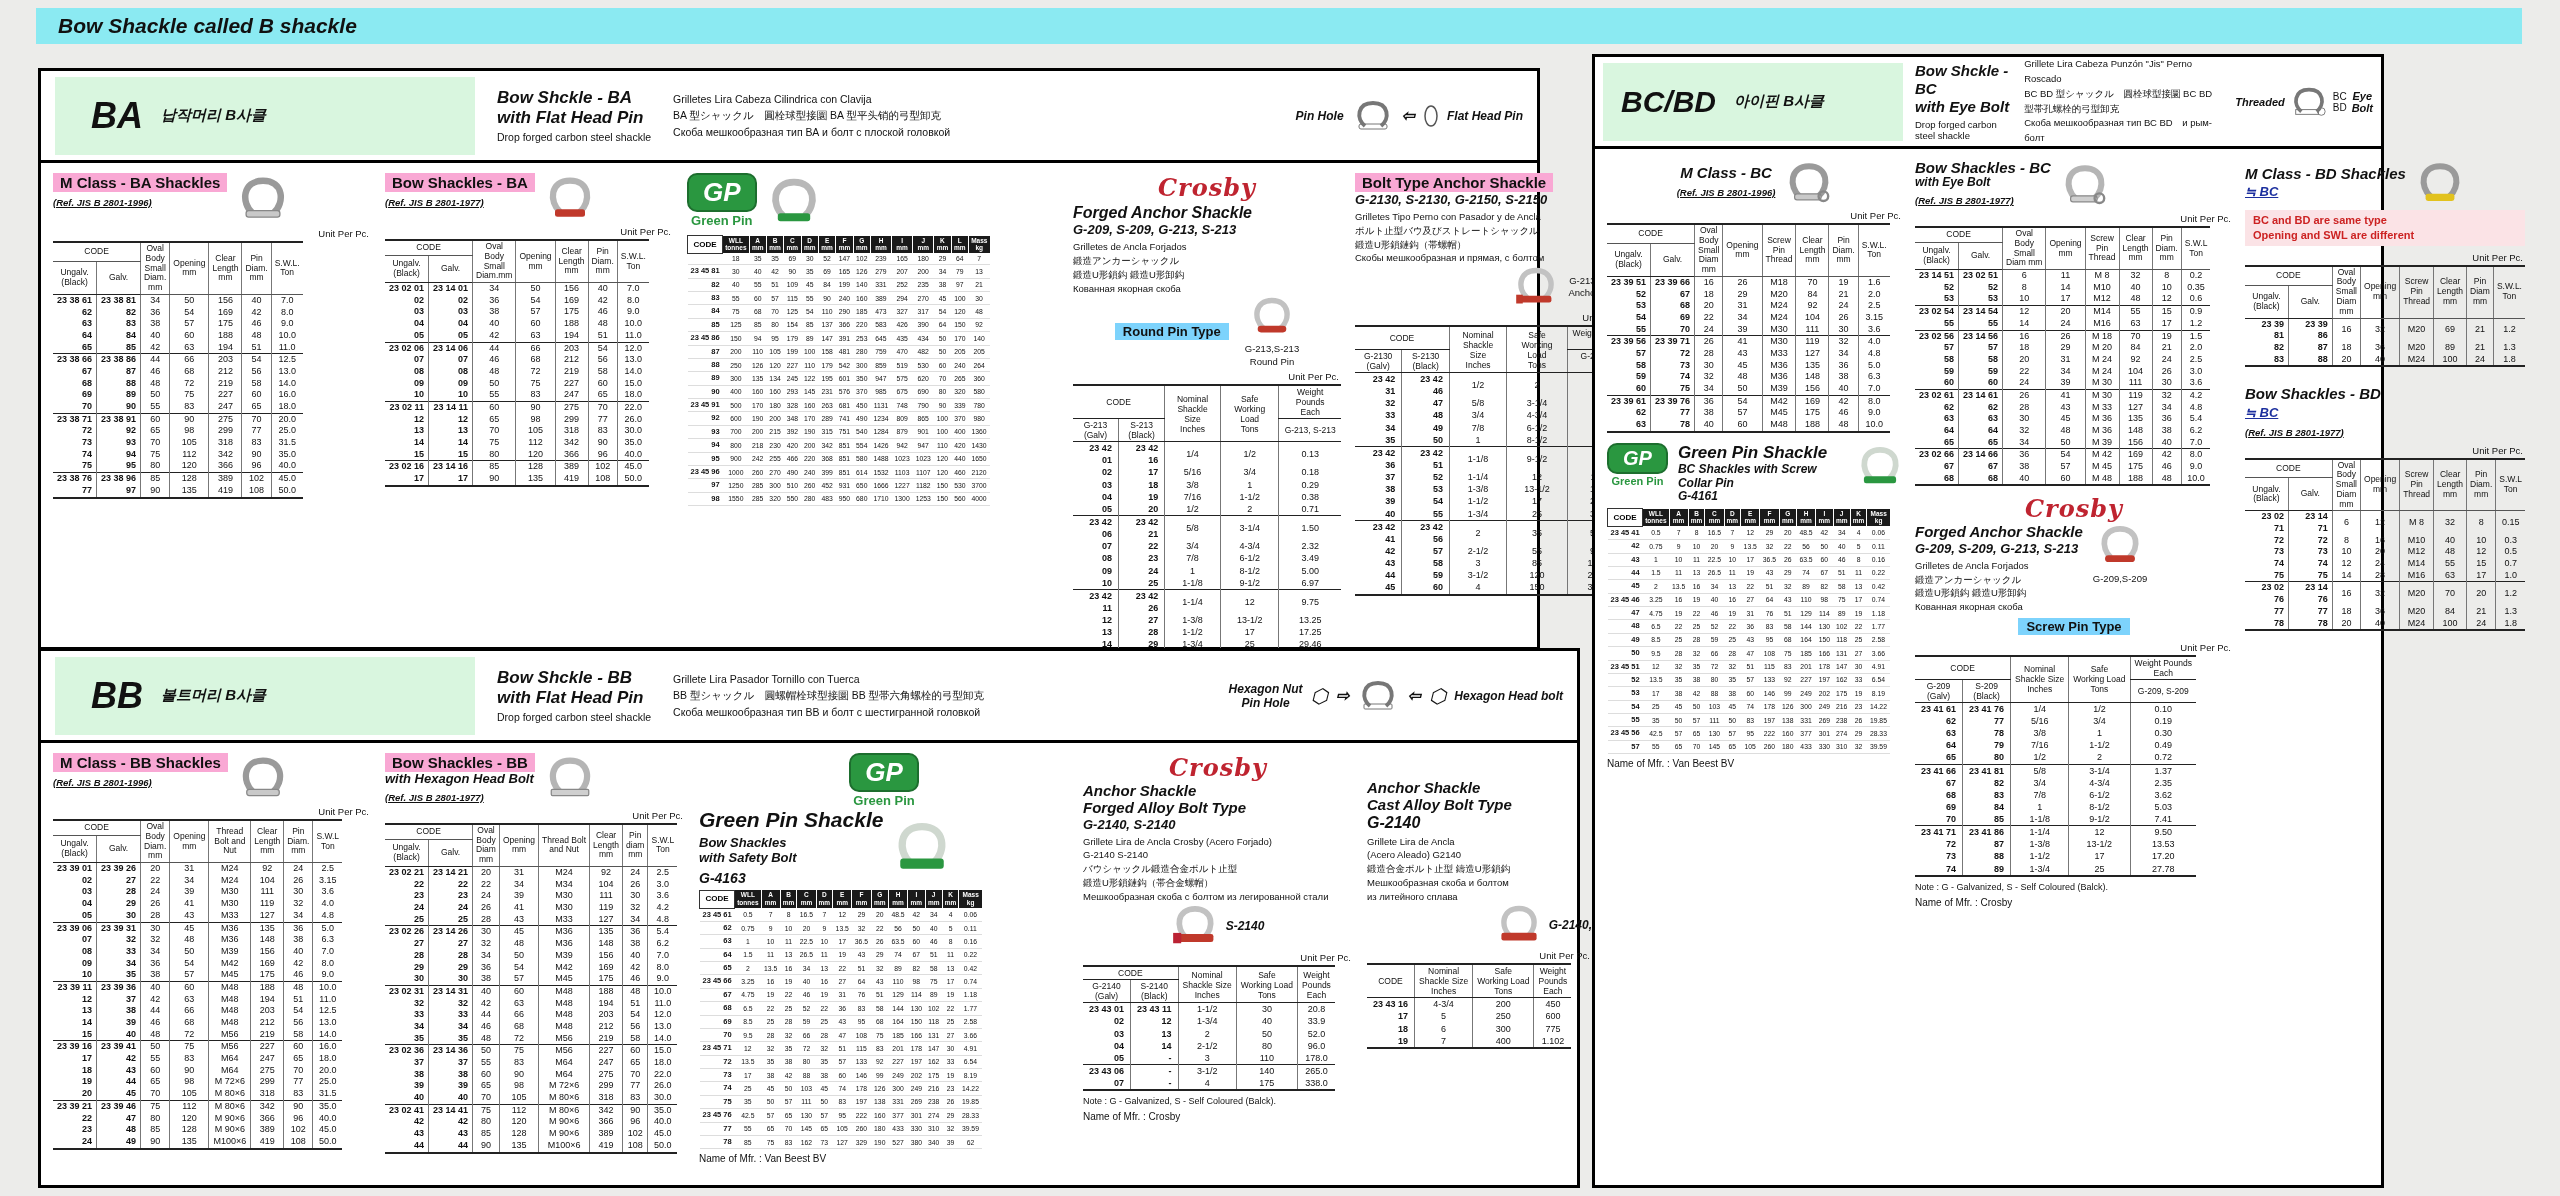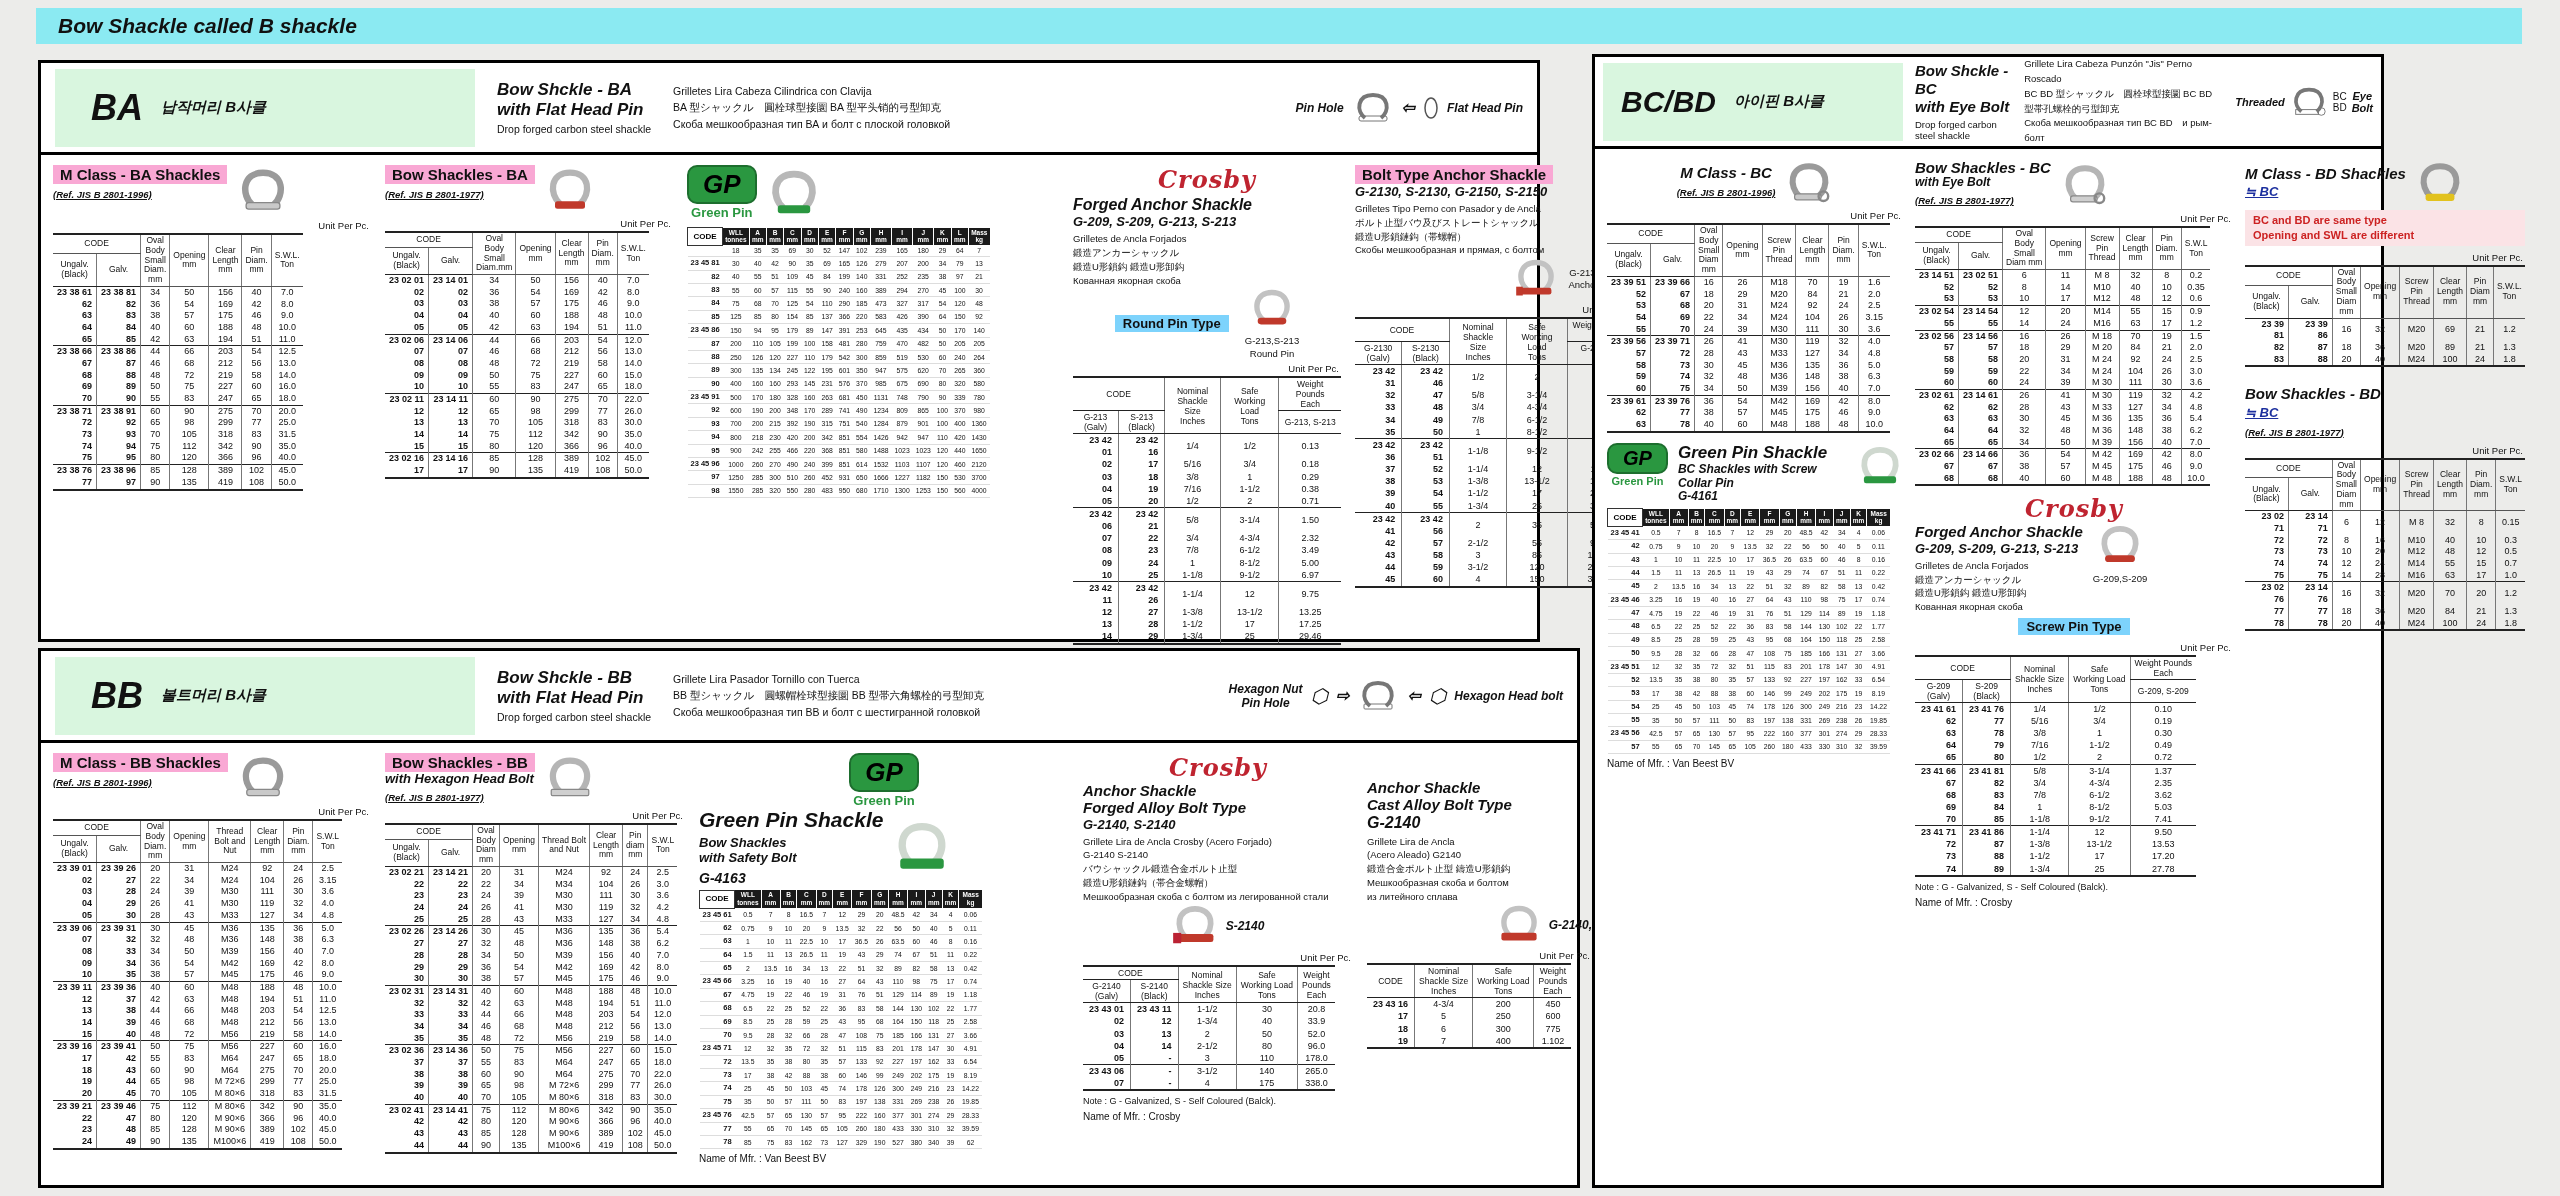--- a/index.html
+++ b/index.html
@@ -42,40 +42,40 @@
 .gp{font-size:6.8px}
 .gp th{background:#1a1a1a;color:#fff;font-size:6.5px;padding:1px 2px;border-left:1px solid #fff;line-height:1.2}
 .gp th:first-child{background:#fff;color:#000;border:1px solid #333;font-size:8px}
 .gp td{padding:0 3px;text-align:center;line-height:1.65;border-bottom:1px solid #ddd}
 .gp td:first-child{text-align:right;font-weight:bold;font-size:7.5px}
 .gp tr.sep td{border-top:1.5px solid #555}
 .gp tbody{border-bottom:1.5px solid #333}
 .note{font-size:9px;margin-top:4px;line-height:1.35}
 .mfr{font-size:10px;margin-top:4px}
 .gplogo{display:flex;flex-direction:column;align-items:center;flex:none}
-.gpbox{background:#2a9740;color:#000000;font-weight:bold;font-size:26px;font-style:italic;padding:2px 14px;border-radius:10px;border:2px solid #1d6e2e}
+.gpbox{background:#2a9740;color:#ffffff;font-weight:bold;font-size:26px;font-style:italic;padding:2px 14px;border-radius:10px;border:2px solid #1d6e2e}
 .gptxt{color:#2a9740;font-weight:bold;font-size:13px;margin-top:1px}
 .crosby{font-family:"DejaVu Serif",serif;color:#bf2430;font-weight:bold;font-style:italic;font-size:24px;letter-spacing:1px;text-align:center}
 .shk{flex:none}
 .caption{font-size:9.5px;text-align:center;line-height:1.3}
 .rptype{background:#7dd3fc;font-weight:bold;font-size:13px;align-self:center;padding:1px 8px;margin:4px 0}
 .models{font-weight:bold;font-style:italic;font-size:13px}
 .smlangs{font-size:9.5px;line-height:1.45;margin-top:3px}
 .approx{font-weight:bold;font-style:italic;font-size:13px;color:#1c2f9e;text-decoration:underline;margin:2px 0}
 .pinknote{background:#fbe3e6;color:#c22;font-weight:bold;font-size:11px;padding:3px 8px;line-height:1.35;margin:3px 0}
 .bigname{font-weight:bold;font-style:italic;font-size:21px}
 </style>
 </head>
 <body>
 
 <div class="banner">
     <span>Bow Shackle  called B shackle</span>
   </div>
 
-<div class="panel" style="left:38px;top:60px;width:1502px;height:582px">
+<div class="panel" style="left:38px;top:68px;width:1502px;height:582px">
   <div class="phead">
     <div class="codebox">
       <span class="big">BA</span>
       <span class="kor">납작머리 B사클</span>
     </div>
     <div>
       <div class="t1"><span>Bow Shckle - BA</span><br><span>with Flat Head Pin</span></div>
       <div class="sub">Drop forged carbon steel shackle</div>
     </div>
     <div class="langs">

